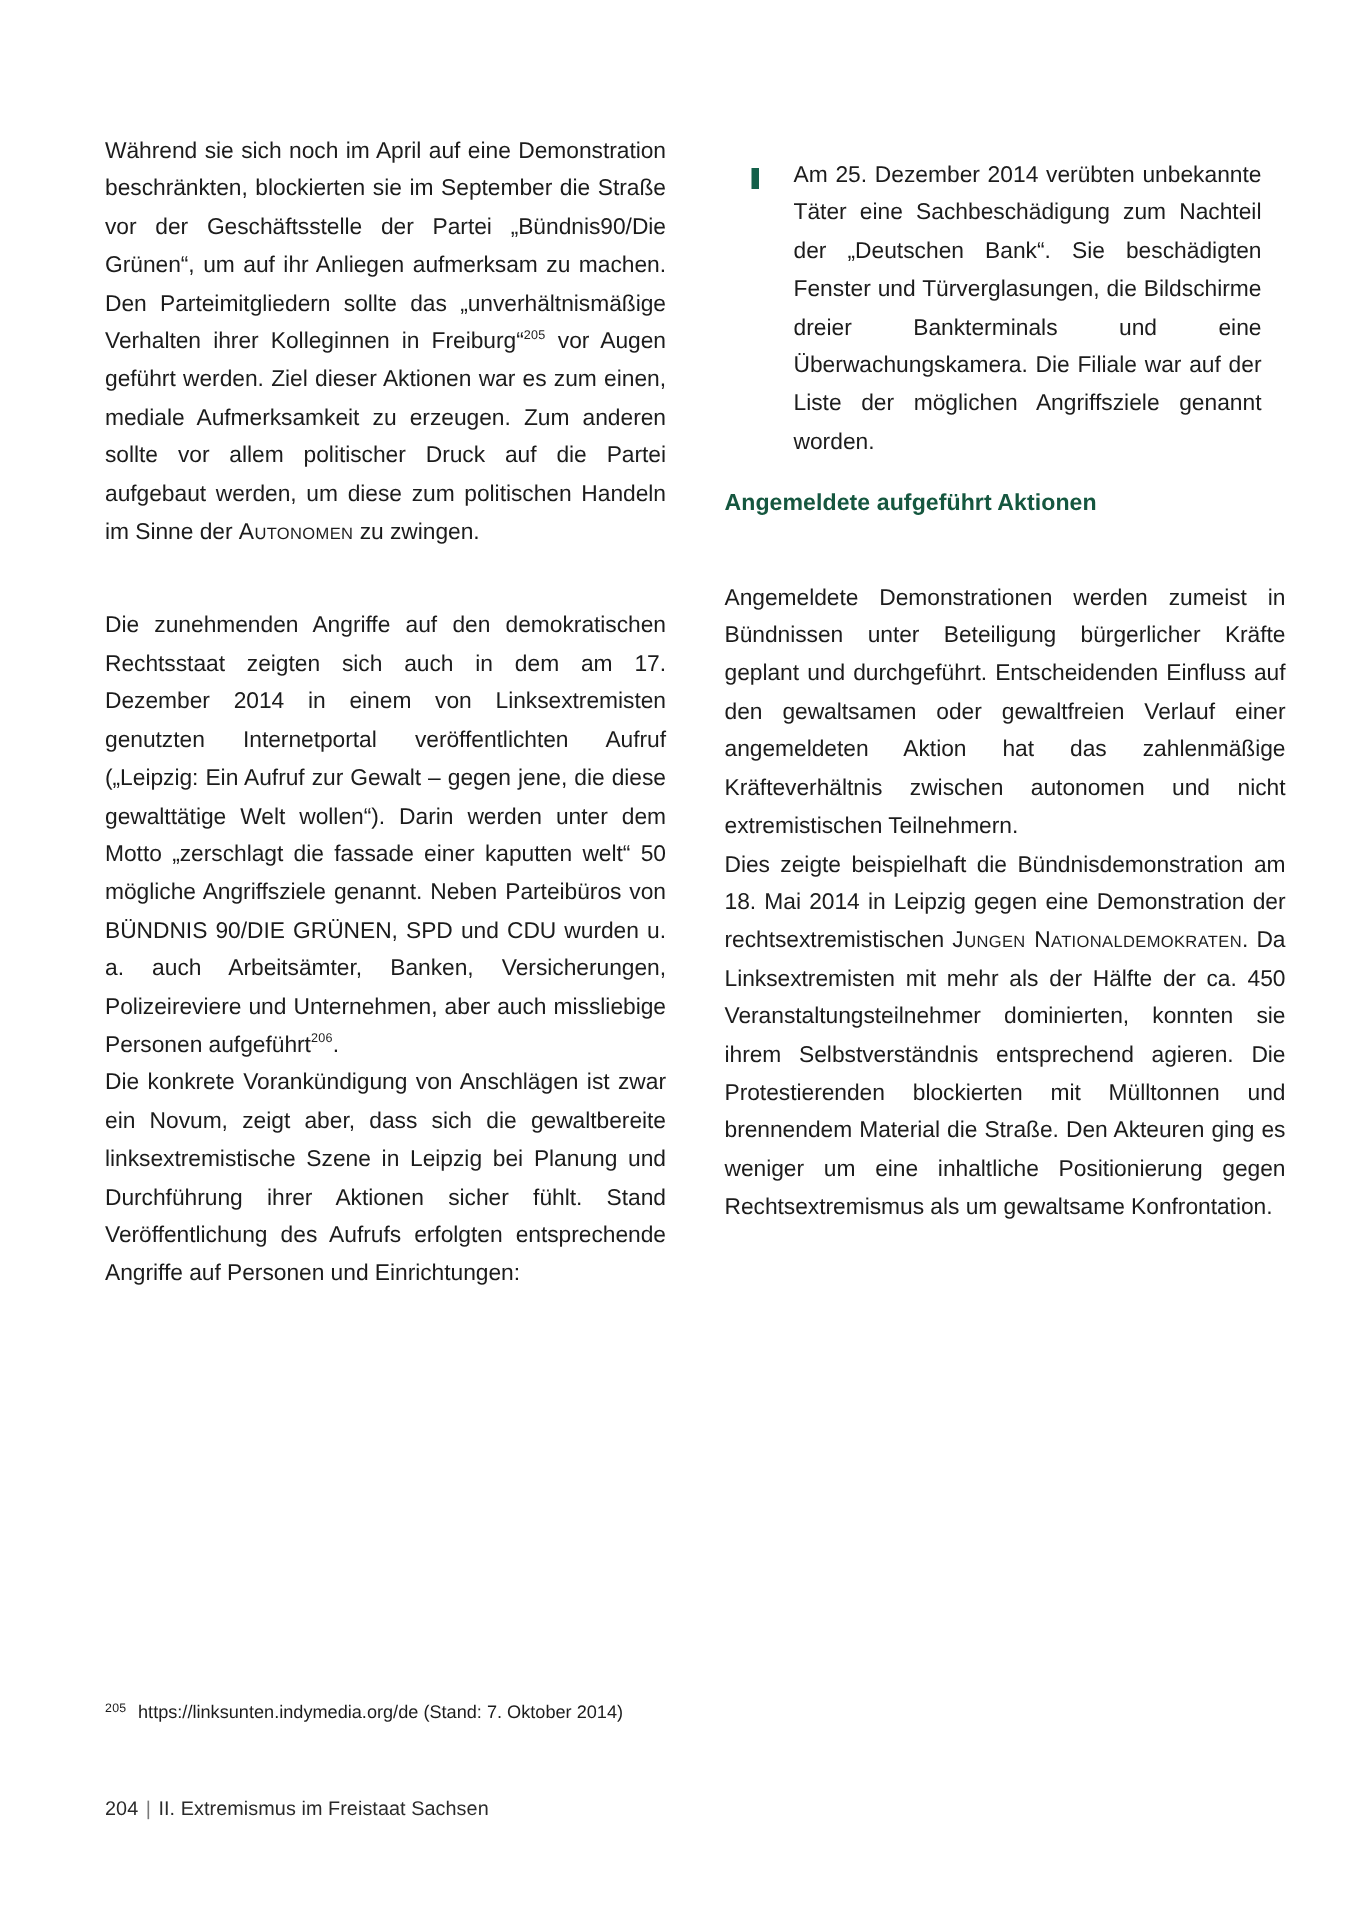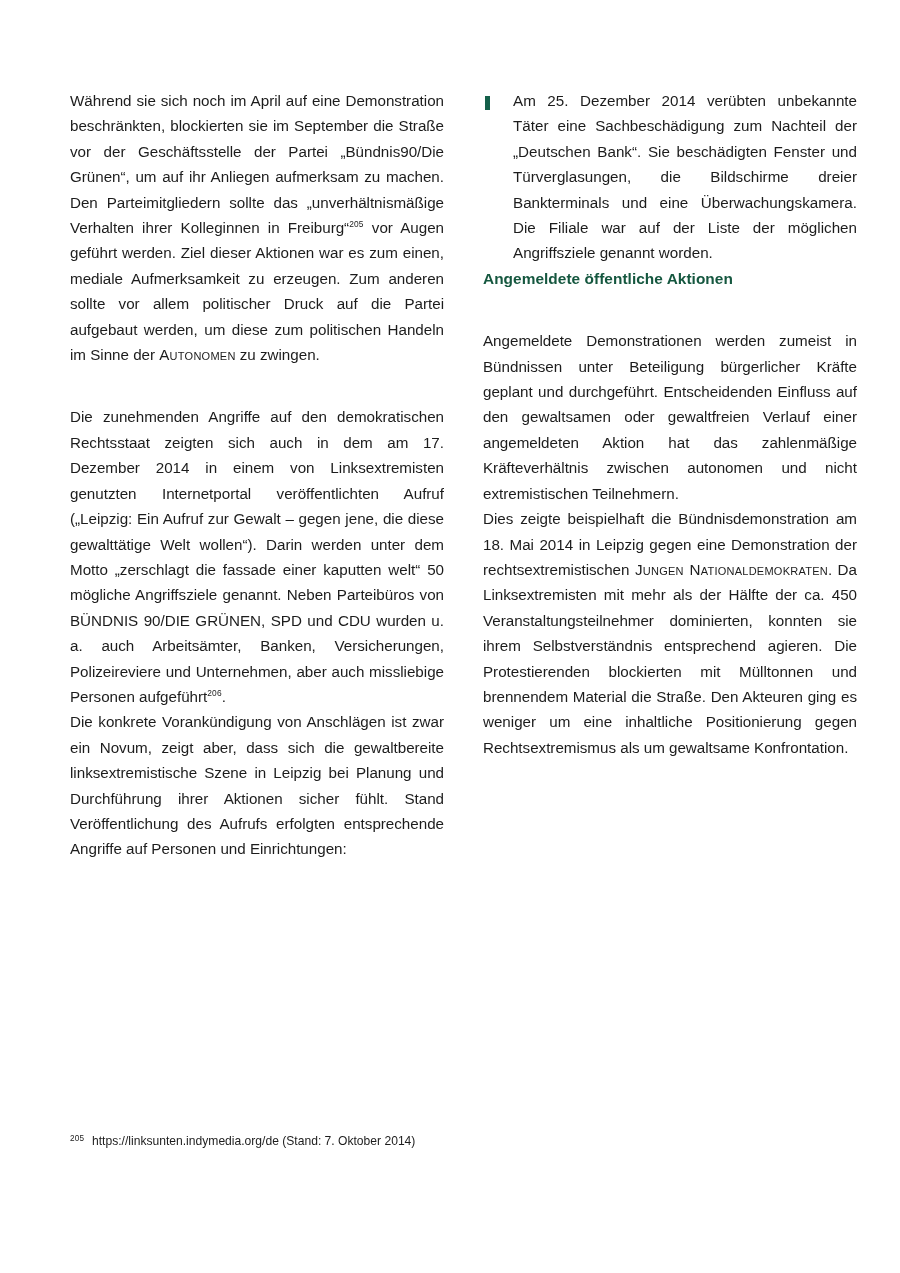--- a/index.html
+++ b/index.html
@@ -55,21 +55,21 @@
 
   sup.fn {
     font-size: 8.4px;
     vertical-align: super;
     line-height: 0;
     letter-spacing: 0.2px;
   }
 
   
   ul.bullets {
-    margin: 0;
+    margin: 16px;
     padding: 0;
     list-style: none;
   }
   ul.bullets li {
     position: relative;
     padding-left: 30px;
     font-size: 15.2px;
     line-height: 25.4px;
     text-align: justify;
     text-justify: inter-word;
@@ -151,30 +151,33 @@
 
     <div class="column">
 
       <ul class="bullets">
         <li>
           <span class="bullet-mark"></span>
           <span>Am 25. Dezember 2014 verübten unbekannte Täter eine Sachbeschädigung zum Nachteil der „Deutschen Bank“. Sie beschädigten Fenster und Türverglasungen, die Bildschirme dreier Bankterminals und eine Überwachungskamera. Die Filiale war auf der Liste der möglichen Angriffsziele genannt worden.</span>
         </li>
       </ul>
 
-      <h2 class="section-heading heading-gap-before">Angemeldete öffentliche Aktionen</h2>
+      <h2 class="section-heading heading-gap-before">Angemeldete aufgeführt Aktionen</h2>
 
       <p class="para gap-before">Angemeldete Demonstrationen werden zumeist in Bündnissen unter Beteiligung bürgerlicher Kräfte geplant und durchgeführt. Entscheidenden Einfluss auf den gewaltsamen oder gewaltfreien Verlauf einer angemeldeten Aktion hat das zahlenmäßige Kräfteverhältnis zwischen autonomen und nicht extremistischen Teilnehmern.</p>
 
       <p class="para tight"><span>Dies zeigte beispielhaft die Bündnisdemonstration am 18. Mai 2014 in Leipzig gegen eine Demonstration der rechtsextremistischen </span><span class="smallcaps">Jungen Nationaldemokraten</span><span>. Da Linksextremisten mit mehr als der Hälfte der ca. 450 Veranstaltungsteilnehmer dominierten, konnten sie ihrem Selbstverständnis entsprechend agieren. Die Protestierenden blockierten mit Mülltonnen und brennendem Material die Straße. Den Akteuren ging es weniger um eine inhaltliche Positionierung gegen Rechtsextremismus als um gewaltsame Konfrontation.</span></p>
 
     </div>
 
   </div>
 
   <div class="footnotes">
     <div class="footnote">
       <span class="fn-num">205</span><span>https://linksunten.indymedia.org/de (Stand: 7. Oktober 2014)</span>
     </div>
   </div>
 
+  <div class="page-footer">
+    <span>204</span><span class="sep">|</span><span>II. Extremismus im Freistaat Sachsen</span>
+  </div>
 
 </div>
 
 </body></html>

